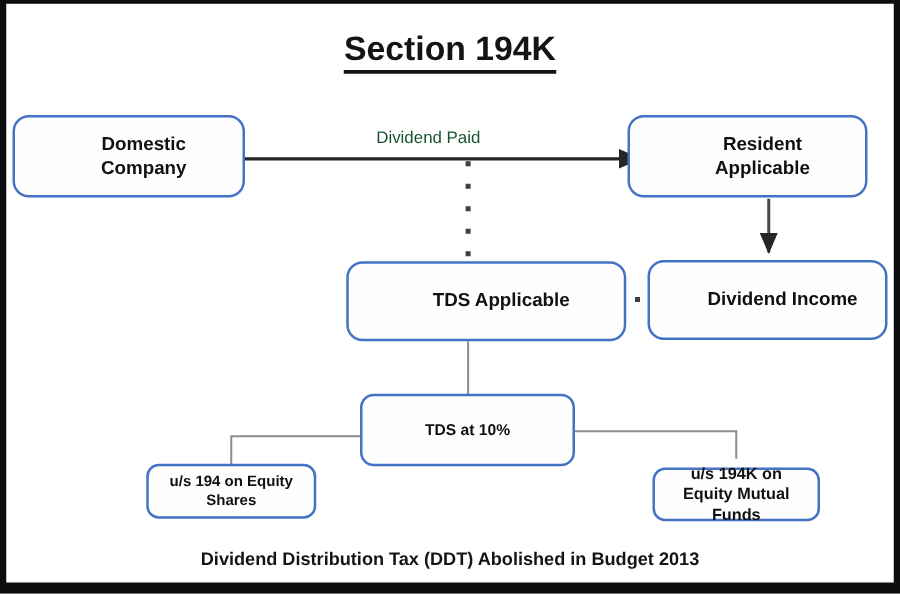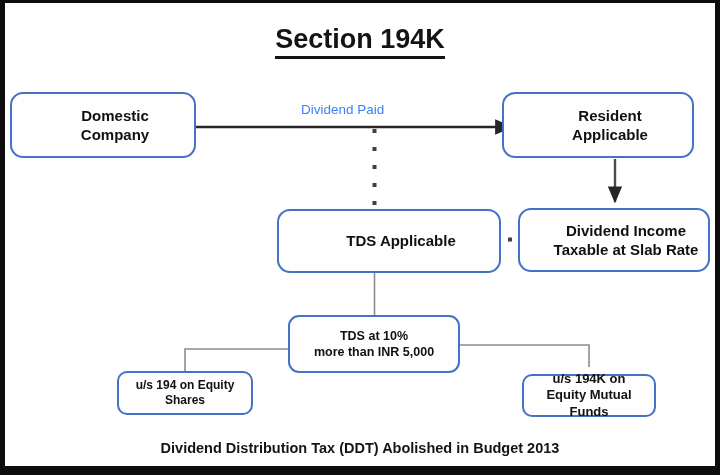--- a/index.html
+++ b/index.html
@@ -99,21 +99,21 @@
   #box-mutual-funds {
     left: 522px; top: 374px; width: 134px; height: 43px;
     font-size: 13px;
     border-radius: 10px;
   }
 
   
   .edge-label {
     position: absolute;
     font-size: 13.5px;
-    color: #3b82f6;
+    color: #14532d;
     white-space: nowrap;
     z-index: 6;
   }
   #label-dividend-paid {
     left: 301px;
     top: 102px;
   }
 
   
   .caption {
@@ -185,28 +185,26 @@
 
     <div class="box bold" id="box-tds-applicable">
       <div>
         <div>TDS Applicable</div>
       </div>
     </div>
 
     <div class="box bold" id="box-dividend-income">
       <div>
         <div>Dividend Income</div>
-        <div>Taxable at Slab Rate</div>
       </div>
     </div>
 
     <div class="box" id="box-tds-rate">
       <div>
         <div>TDS at 10%</div>
-        <div>more than INR 5,000</div>
       </div>
     </div>
 
     <div class="box" id="box-equity-shares">
       <div>
         <div>u/s 194 on Equity</div>
         <div>Shares</div>
       </div>
     </div>
 

